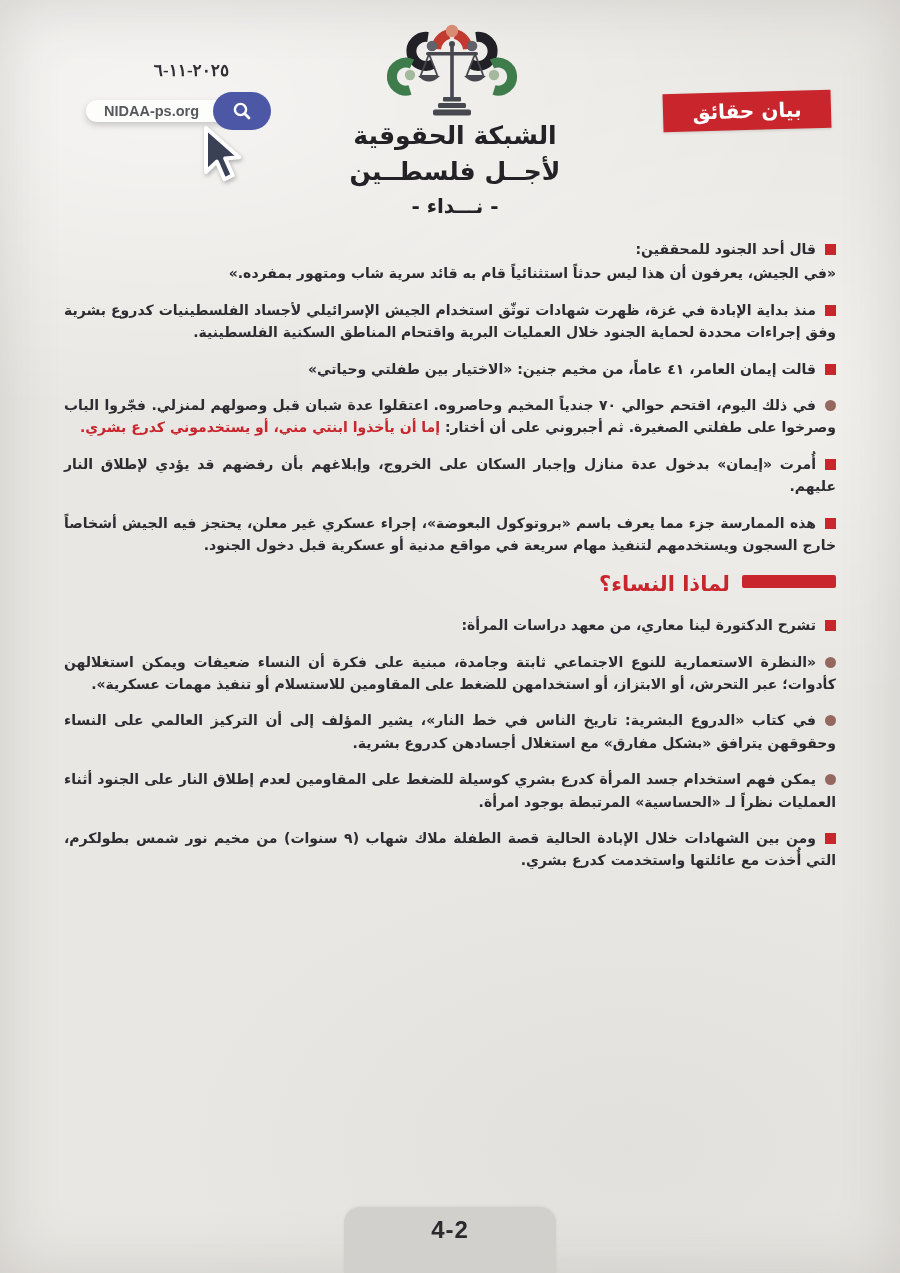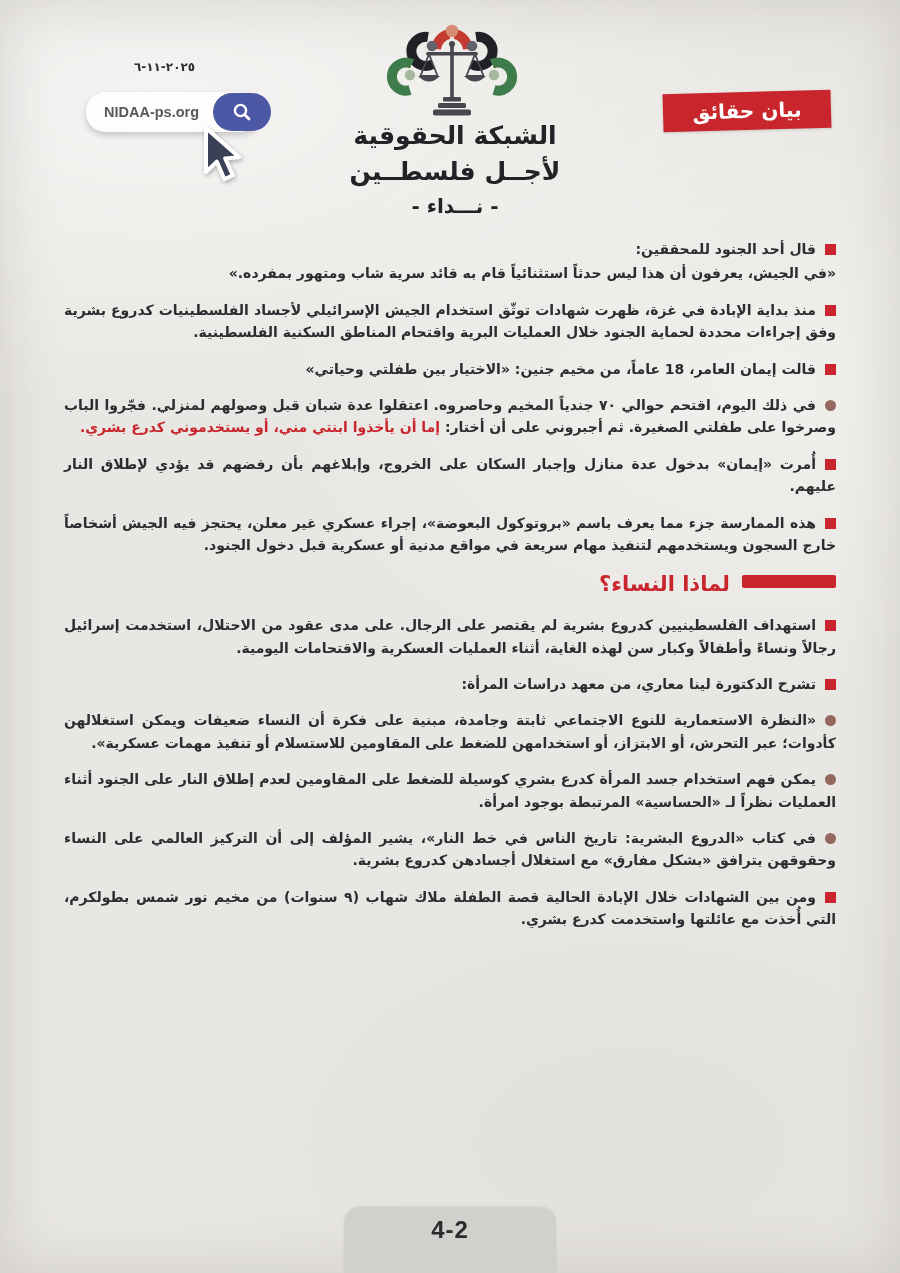--- a/index.html
+++ b/index.html
@@ -7,23 +7,23 @@
   .page{
     position:relative;width:900px;height:1273px;margin:0 auto;overflow:hidden;
     background:
       radial-gradient(1100px 520px at 18% 8%, rgba(255,255,255,.55), transparent 60%),
       radial-gradient(900px 600px at 85% 30%, rgba(255,255,255,.35), transparent 55%),
       radial-gradient(800px 500px at 70% 90%, rgba(120,115,105,.06), transparent 60%),
       #e9e7e3;
     box-shadow:inset 0 0 60px rgba(90,85,80,.18);
   }
   
-  .date{position:absolute;left:92px;top:60px;width:145px;text-align:center;
-    font-size:12px;font-weight:bold;color:#2e2e33;}
-  .search-pill{position:absolute;left:86px;top:92px;width:174px;height:40px;background:#fdfdfc;
+  .date{position:absolute;left:119px;top:60px;width:145px;text-align:center;
+    font-size:17px;font-weight:bold;color:#2e2e33;font-family:Liberation Serif, serif;}
+  .search-pill{position:absolute;left:86px;top:100px;width:174px;height:22px;background:#fdfdfc;
     border-radius:19px;box-shadow:0 3px 6px rgba(60,60,70,.25);display:flex;align-items:center;}
   .search-url{flex:1;padding:0 14px 0 18px;font-family:"Liberation Sans",sans-serif;
     font-size:14.5px;font-weight:bold;color:#56585c;direction:ltr;text-align:left;white-space:nowrap;}
   .search-button{width:58px;height:38px;border-radius:19px;background:#4c57a6;border:none;
     display:flex;align-items:center;justify-content:center;flex:0 0 auto;cursor:pointer;}
   .cursor{position:absolute;left:198px;top:124px;filter:drop-shadow(1px 2px 2px rgba(50,50,60,.35));}
   .logo{position:absolute;left:382px;top:20px;}
   .org-title{position:absolute;left:325px;top:118px;width:260px;text-align:center;color:#232327;}
   .org-title .l1{font-size:25px;font-weight:bold;line-height:1.45;}
   .org-title .l2{font-size:25px;font-weight:bold;line-height:1.45;}
@@ -108,30 +108,29 @@
     <div class="l2">لأجــل فلسطــين</div>
     <div class="l3">- نـــداء -</div>
   </div>
 
   <div class="badge">بيان حقائق</div>
 
   <div class="body-content">
       <p class="para tight"><span class="bullet square"></span><span>قال أحد الجنود للمحققين:</span></p>
       <p class="para"><span>«في الجيش، يعرفون أن هذا ليس حدثاً استثنائياً قام به قائد سرية شاب ومتهور بمفرده.»</span></p>
       <p class="para"><span class="bullet square"></span><span>منذ بداية الإبادة في غزة، ظهرت شهادات توثّق استخدام الجيش الإسرائيلي لأجساد الفلسطينيات كدروع بشرية وفق إجراءات محددة لحماية الجنود خلال العمليات البرية واقتحام المناطق السكنية الفلسطينية.</span></p>
-      <p class="para"><span class="bullet square"></span><span>قالت إيمان العامر، 18 عاماً، من مخيم جنين: «الاختيار بين طفلتي وحياتي»</span></p>
+      <p class="para"><span class="bullet square"></span><span>قالت إيمان العامر، ٤١ عاماً، من مخيم جنين: «الاختيار بين طفلتي وحياتي»</span></p>
       <p class="para"><span class="bullet circle"></span><span>في ذلك اليوم، اقتحم حوالي ٧٠ جندياً المخيم وحاصروه. اعتقلوا عدة شبان قبل وصولهم لمنزلي. فجّروا الباب وصرخوا على طفلتي الصغيرة. ثم أجبروني على أن أختار: </span><span class="red-text">إما أن يأخذوا ابنتي مني، أو يستخدموني كدرع بشري.</span></p>
       <p class="para"><span class="bullet square"></span><span>أُمرت «إيمان» بدخول عدة منازل وإجبار السكان على الخروج، وإبلاغهم بأن رفضهم قد يؤدي لإطلاق النار عليهم.</span></p>
       <p class="para"><span class="bullet square"></span><span>هذه الممارسة جزء مما يعرف باسم «بروتوكول البعوضة»، إجراء عسكري غير معلن، يحتجز فيه الجيش أشخاصاً خارج السجون ويستخدمهم لتنفيذ مهام سريعة في مواقع مدنية أو عسكرية قبل دخول الجنود.</span></p>
       <div class="section-heading"><span class="heading-bar"></span><span class="heading-text">لماذا النساء؟</span></div>
-      <p class="para"><span class="bullet square"></span><span>استهداف الفلسطينيين كدروع بشرية لم يقتصر على الرجال. على مدى عقود من الاحتلال، استخدمت إسرائيل رجالاً ونساءً وأطفالاً وكبار سن لهذه الغاية، أثناء العمليات العسكرية والاقتحامات اليومية.</span></p>
       <p class="para"><span class="bullet square"></span><span>تشرح الدكتورة لينا معاري، من معهد دراسات المرأة:</span></p>
       <p class="para"><span class="bullet circle"></span><span>«النظرة الاستعمارية للنوع الاجتماعي ثابتة وجامدة، مبنية على فكرة أن النساء ضعيفات ويمكن استغلالهن كأدوات؛ عبر التحرش، أو الابتزاز، أو استخدامهن للضغط على المقاومين للاستسلام أو تنفيذ مهمات عسكرية».</span></p>
+      <p class="para"><span class="bullet circle"></span><span>في كتاب «الدروع البشرية: تاريخ الناس في خط النار»، يشير المؤلف إلى أن التركيز العالمي على النساء وحقوقهن يترافق «بشكل مفارق» مع استغلال أجسادهن كدروع بشرية.</span></p>
       <p class="para"><span class="bullet circle"></span><span>يمكن فهم استخدام جسد المرأة كدرع بشري كوسيلة للضغط على المقاومين لعدم إطلاق النار على الجنود أثناء العمليات نظراً لـ «الحساسية» المرتبطة بوجود امرأة.</span></p>
-      <p class="para"><span class="bullet circle"></span><span>في كتاب «الدروع البشرية: تاريخ الناس في خط النار»، يشير المؤلف إلى أن التركيز العالمي على النساء وحقوقهن يترافق «بشكل مفارق» مع استغلال أجسادهن كدروع بشرية.</span></p>
       <p class="para"><span class="bullet square"></span><span>ومن بين الشهادات خلال الإبادة الحالية قصة الطفلة ملاك شهاب (٩ سنوات) من مخيم نور شمس بطولكرم، التي أُخذت مع عائلتها واستخدمت كدرع بشري.</span></p>
     </div>
 
   <div class="page-tab">
     <div class="page-number">4-2</div>
   </div>
 
 </div>
 
 </body></html>

